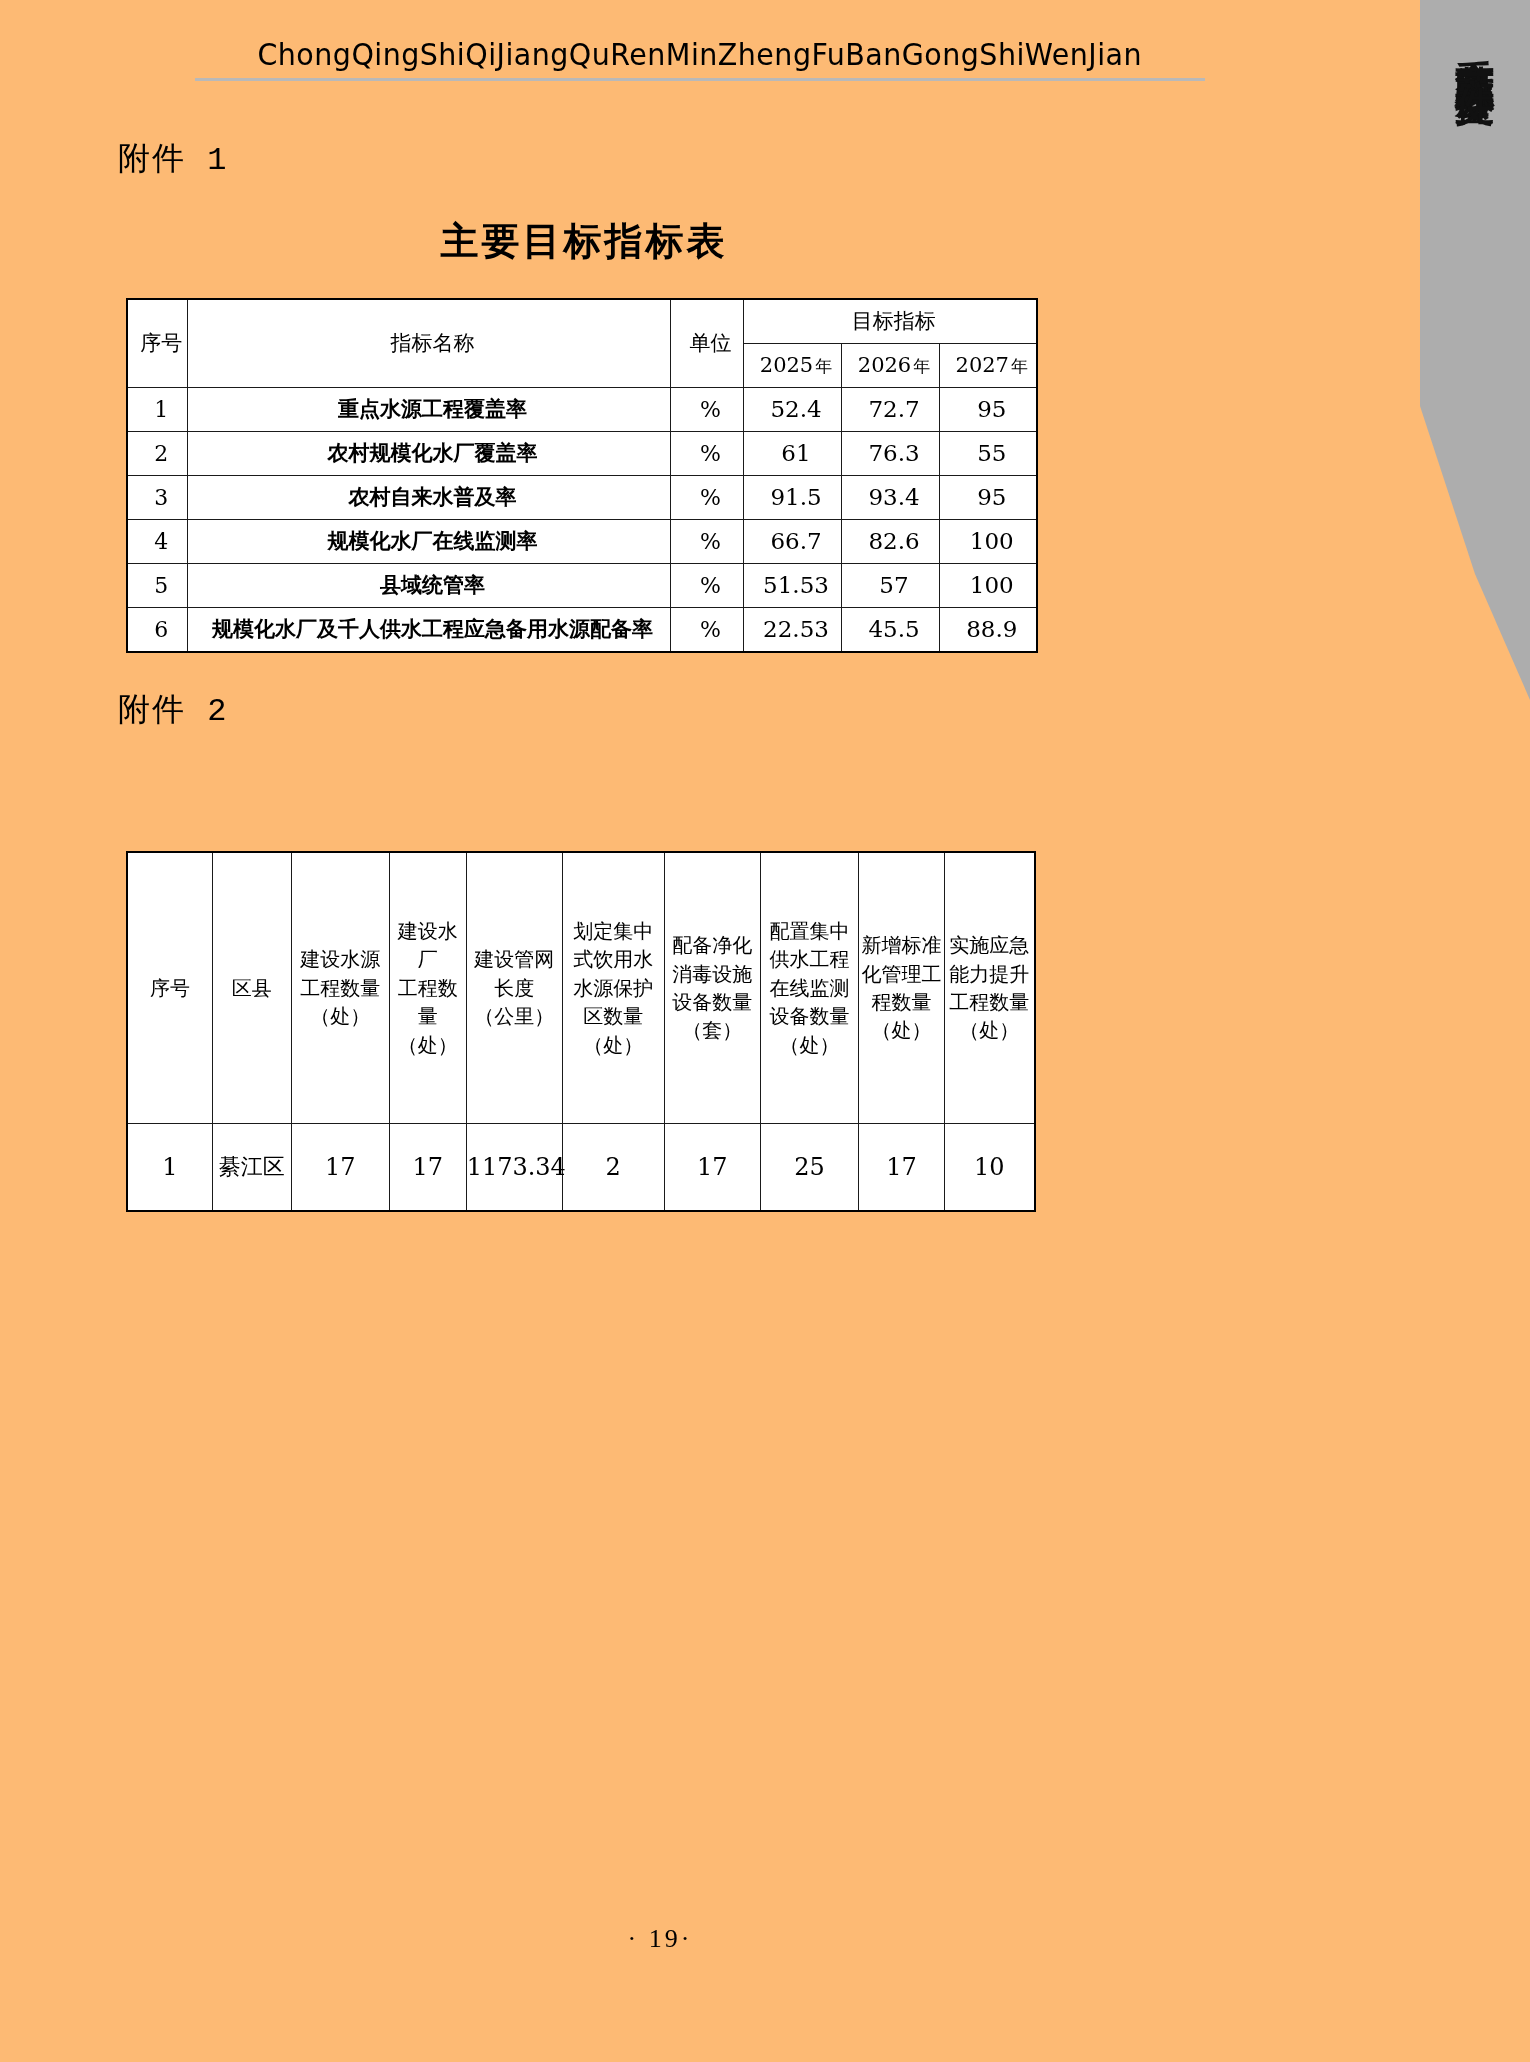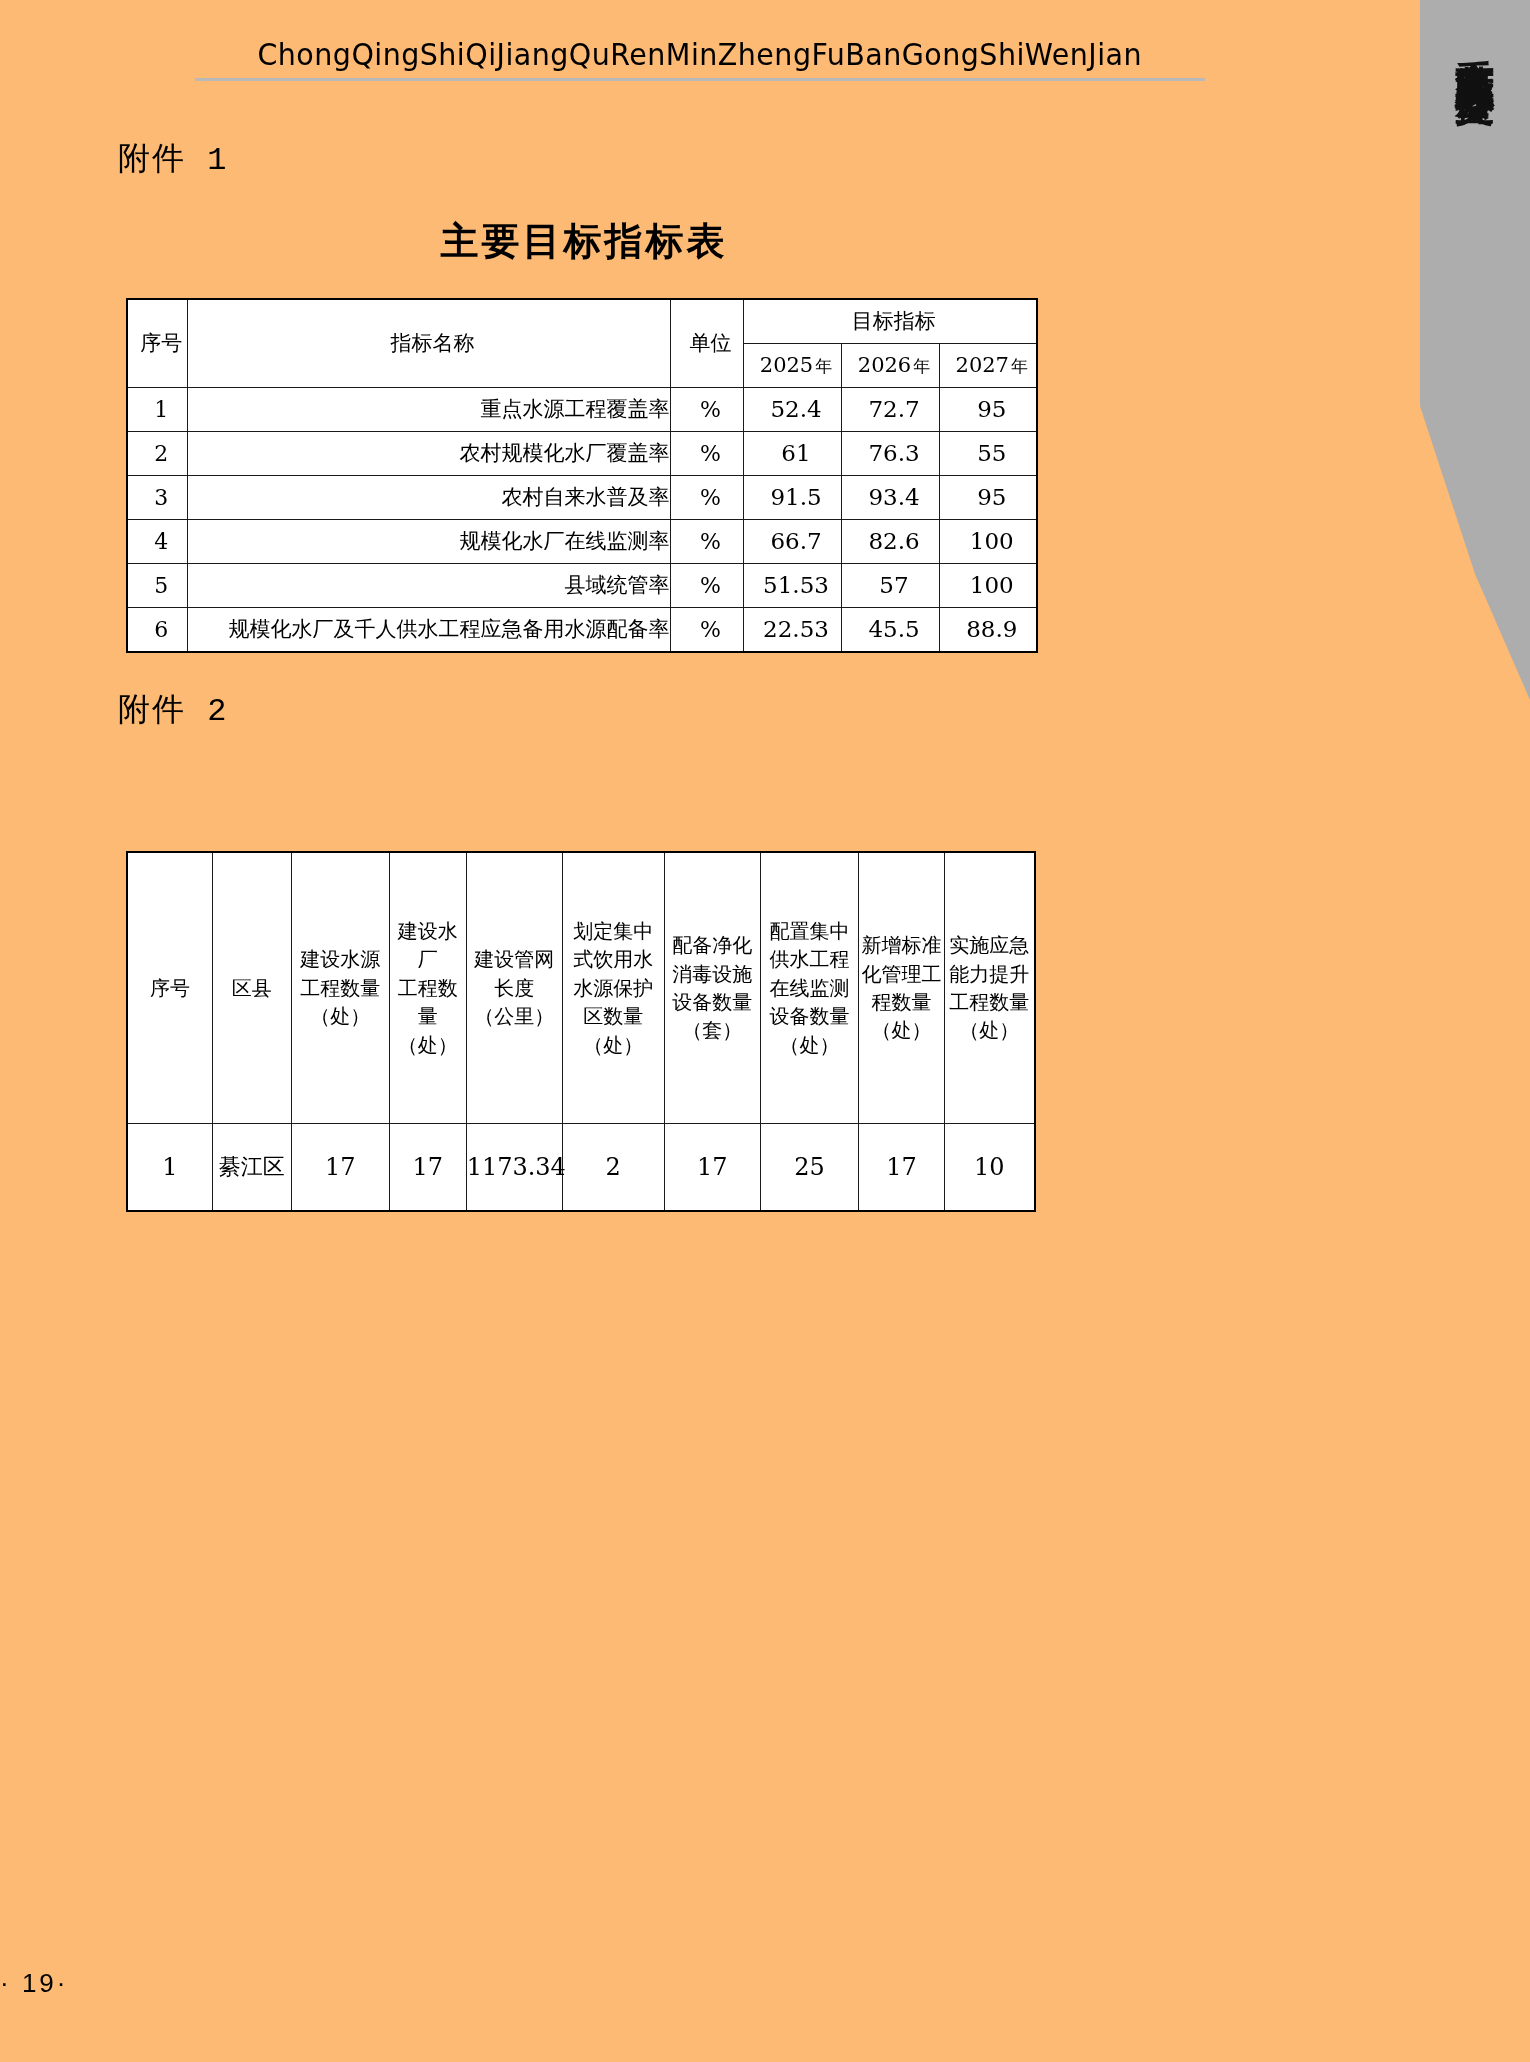--- a/index.html
+++ b/index.html
@@ -123,22 +123,23 @@
     border: 2px solid #000;
   }
   #table-main-indicators td {
     font-size: 21px;
     height: 43px;
     line-height: 1.25;
     padding-left: 8px;
   }
   #table-main-indicators td.th-cell { font-size: 21px; }
   #table-main-indicators td.name-cell {
-    text-align: right;
+    text-align: center;
     font-size: 21px;
+    font-weight: bold;
   }
   #table-main-indicators td.seq-cell { font-size: 22px; }
   #table-main-indicators td.num-cell { font-size: 23px; }
   #table-main-indicators td.unit-cell { font-size: 22px; }
   .yr-sup {
     font-size: 17px;
     vertical-align: baseline;
     margin-left: 2px;
   }
 
@@ -161,25 +162,25 @@
     height: 86px;
   }
   #table-task-list td.data-cell.small {
     font-size: 22px;
   }
 
   
   #page-number {
     position: absolute;
     left: 0;
-    top: 1968px;
+    top: 1924px;
     width: 1320px;
-    text-align: left;
+    text-align: center;
     font-size: 26px;
-    font-family: Liberation Sans, sans-serif;
+    font-family: Liberation Serif, serif;
     letter-spacing: 3px;
   }
 </style>
 </head>
 <body>
 
 <div id="page">
 
   <div id="doc-header">
     <div class="header-text">ChongQingShiQiJiangQuRenMinZhengFuBanGongShiWenJian</div>

